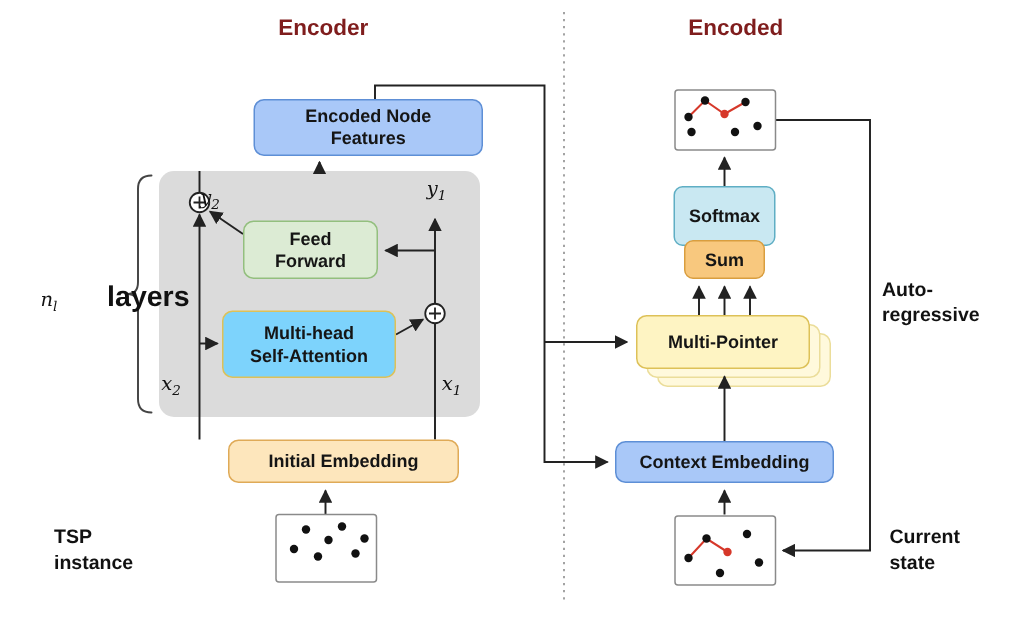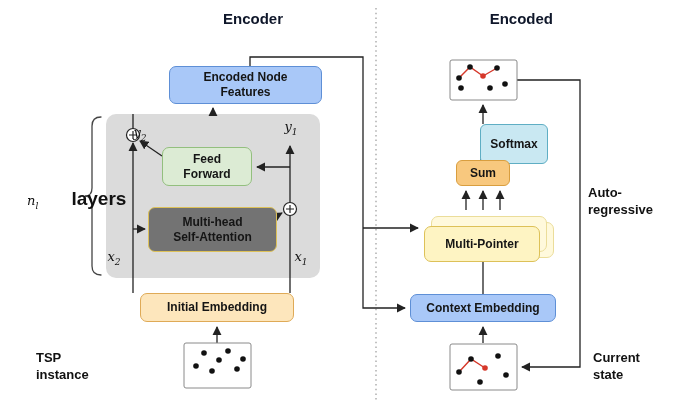--- a/index.html
+++ b/index.html
@@ -1,18 +1,18 @@
 <!DOCTYPE html>
 <html><head>
 <meta charset="utf-8">
 <style>
   html,body{margin:0;padding:0;background:#ffffff;}
   .canvas{position:relative;width:687px;height:414px;background:#fff;
           font-family:"Liberation Sans",sans-serif;overflow:hidden;}
-  .title{position:absolute;font-size:15px;font-weight:bold;text-align:right;color:#0f172a;z-index:4;}
+  .title{position:absolute;font-size:15px;font-weight:bold;text-align:center;color:#7f1d1d;z-index:4;}
   .graybox{position:absolute;left:106px;top:114px;width:214px;height:164px;
            background:#dbdbdb;border-radius:10px;z-index:1;}
   svg.wires{position:absolute;left:0;top:0;z-index:3;pointer-events:none;}
   .box{position:absolute;display:flex;align-items:center;justify-content:center;
        text-align:center;font-weight:bold;font-size:12px;line-height:1.25;
        border:1.4px solid #000;border-radius:7px;white-space:pre-line;z-index:4;
        color:#151515;box-sizing:border-box;}
   .ghost{position:absolute;border:1.4px solid;border-radius:7px;z-index:2;box-sizing:border-box;}
   .lbl{position:absolute;font-weight:bold;font-size:13px;text-align:left;
        white-space:pre-line;line-height:1.3;color:#111;z-index:4;}
@@ -115,41 +115,41 @@
       <circle cx="485" cy="368" r="2.8" fill="#D6382A"></circle>
     </g>
   </svg>
 
   <div class="box" style="left: 137px; top: 66px; width: 153px; height: 38px; background-color: rgb(169, 200, 248); border-color: rgb(94, 143, 214); margin-left: 32px;">Encoded Node
 Features</div>
 
   <div class="box" style="left: 162px; top: 147px; width: 90px; height: 39px; background-color: rgb(220, 235, 212); border-color: rgb(147, 191, 126);">Feed
 Forward</div>
 
-  <div class="box" style="left: 148px; top: 207px; width: 129px; height: 45px; background-color: #737373; border-color: rgb(221, 193, 88);">Multi-head
+  <div class="box" style="left: 148px; top: 207px; width: 116px; height: 45px; background-color: #7dd3fc; border-color: rgb(221, 193, 88);">Multi-head
 Self-Attention</div>
 
-  <div class="box" style="left: 140px; top: 293px; width: 154px; height: 29px; background-color: rgb(253, 230, 188); border-color: rgb(223, 170, 87);">Initial Embedding</div>
+  <div class="box" style="left: 152px; top: 293px; width: 154px; height: 29px; background-color: rgb(253, 230, 188); border-color: rgb(223, 170, 87);">Initial Embedding</div>
 
   <span class="math-lbl" style="left:106px;top:125px;width:20px;padding-left:24px;"><span>y</span><sub>2</sub></span>
   <span class="math-lbl" style="left:281px;top:119px;width:20px;"><span>y</span><sub>1</sub></span>
   <span class="math-lbl" style="left:103px;top:249px;width:22px;"><span>x</span><sub>2</sub></span>
   <span class="math-lbl" style="left:290px;top:249px;width:22px;"><span>x</span><sub>1</sub></span>
 
   <span class="math-lbl" style="left:27px;top:188px;width:58px;white-space:nowrap;"><span>n</span><sub>l</sub>
         <span class="layers-word">layers</span></span>
 
   <div class="lbl" style="left:36px;top:350px;width:94px;">TSP
 instance</div>
 
-  <div class="box" style="left: 449px; top: 124px; width: 68px; height: 40px; border-radius: 6px; background-color: rgb(201, 232, 242); border-color: rgb(95, 174, 196); margin-left: 31px;">Softmax</div>
+  <div class="box" style="left: 449px; top: 124px; width: 68px; height: 40px; border-radius: 6px; background-color: rgb(201, 232, 242); border-color: rgb(95, 174, 196);">Softmax</div>
 
   <div class="box" style="left: 456px; top: 160px; width: 54px; height: 26px; border-radius: 6px; background-color: rgb(248, 200, 126); border-color: rgb(217, 158, 63);">Sum</div>
 
-  <div class="box" style="left: 424px; top: 210px; width: 116px; height: 36px; background-color: rgb(254, 244, 195); border-color: rgb(221, 193, 88); margin-top: 16px;">Multi-Pointer</div>
+  <div class="box" style="left: 424px; top: 210px; width: 116px; height: 36px; background-color: rgb(254, 244, 195); border-color: rgb(221, 193, 88);">Multi-Pointer</div>
 
   <div class="box" style="left: 410px; top: 294px; width: 146px; height: 28px; background-color: rgb(169, 200, 248); border-color: rgb(94, 143, 214);">Context Embedding</div>
 
   <div class="lbl" style="left:588px;top:185px;width:92px;">Auto-
 regressive</div>
 
   <div class="lbl" style="left:593px;top:350px;width:80px;">Current
 state</div>
 
 </div>

